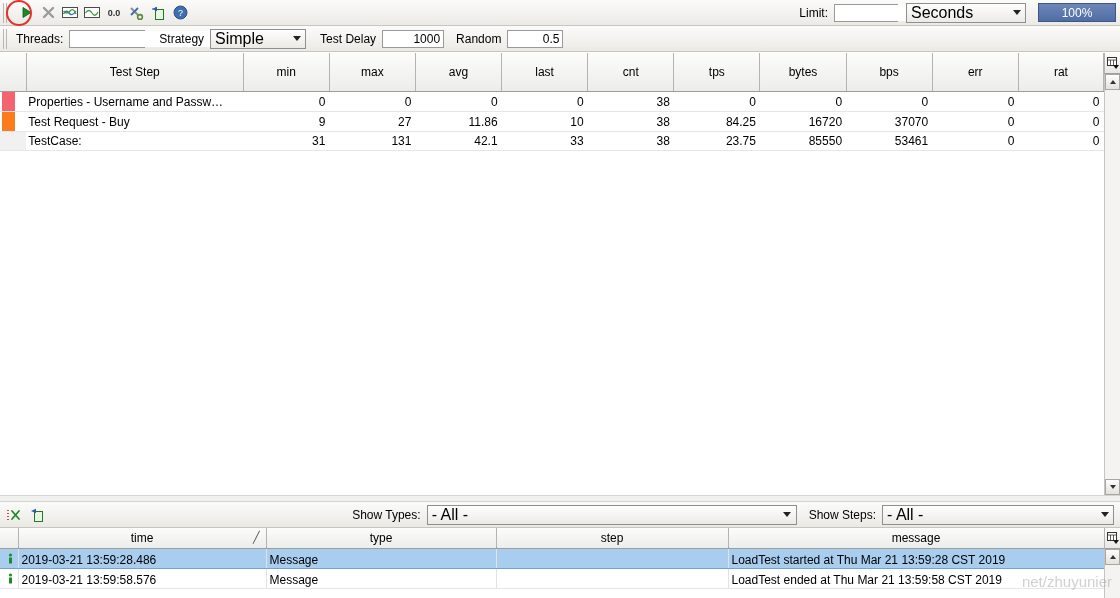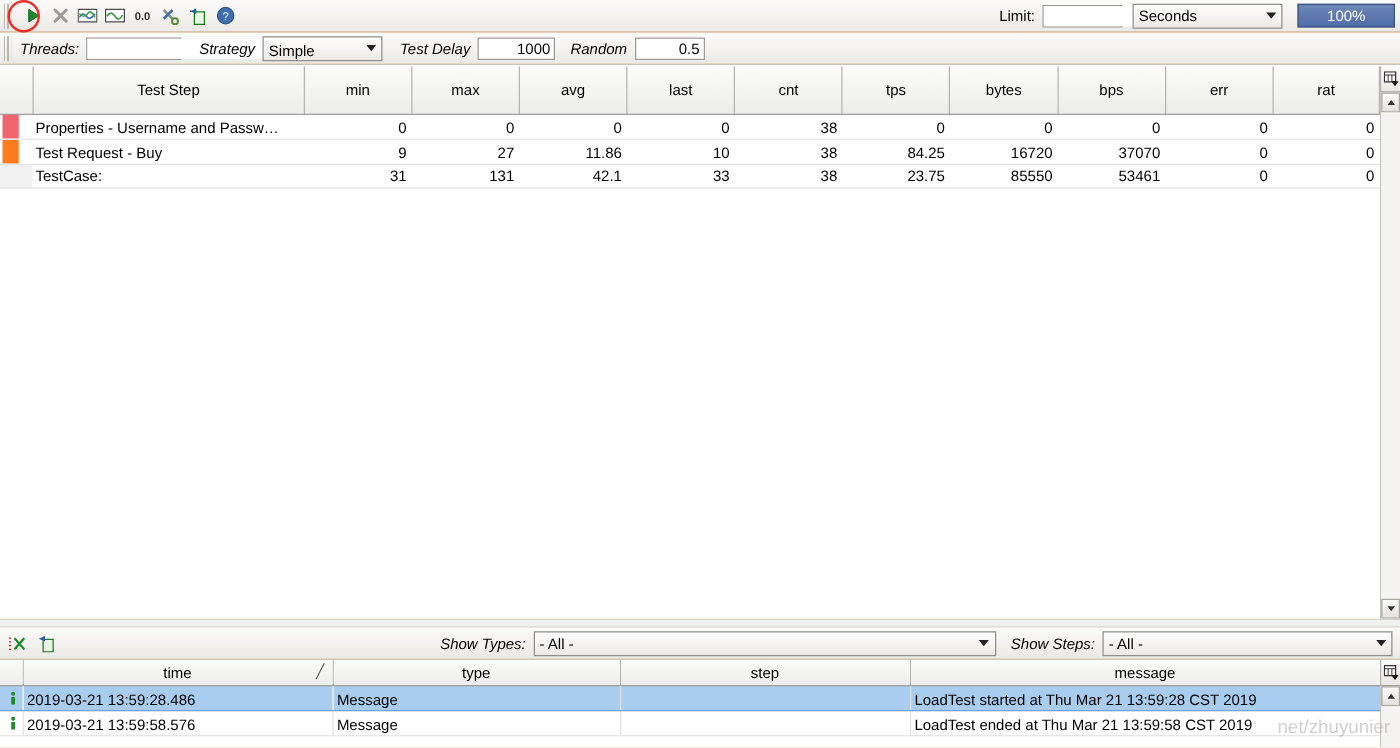--- a/index.html
+++ b/index.html
@@ -5,21 +5,21 @@
   * { box-sizing: border-box; }
   html, body {
     margin: 0; padding: 0;
     width: 1120px; height: 598px;
     overflow: hidden;
     background: #f0f0ef;
     font-family: "Liberation Sans", sans-serif;
     font-size: 12px;
     color: #000;
   }
-  #app { width: 1120px; height: 598px; position: relative; display: flex; flex-direction: column; background: #fdba74; }
+  #app { width: 1120px; height: 598px; position: relative; display: flex; flex-direction: column; background: #6d28d9; }
 
   
   .toolbar1 {
     height: 26px; min-height: 26px;
     display: flex; align-items: center;
     background: linear-gradient(#fbfbfa, #eceae6);
     border-bottom: 1px solid #c8c5bd;
     padding-left: 3px;
     position: relative;
   }
@@ -47,21 +47,21 @@
   }
   .spin-btns div:first-child { border-bottom: 1px solid #b5b3ad; }
   .tri-up { width:0;height:0;border-left:3px solid transparent;border-right:3px solid transparent;border-bottom:4px solid #333; }
   .tri-dn { width:0;height:0;border-left:3px solid transparent;border-right:3px solid transparent;border-top:4px solid #333; }
 
   
   .combo {
     height: 20px; border: 1px solid #8f8f8f; background: linear-gradient(#fefefe, #eceae6);
     display: inline-flex; align-items: center; padding-left: 4px; position: relative;
   }
-  .combo .cval { flex: 1; font-size: 12px; }
+  .combo .cval { flex: 1; font-size: 16px; }
   .combo .carrow {
     width: 17px; height: 100%; display: flex; align-items: center; justify-content: center;
   }
   .carrow i { width:0;height:0;border-left:4px solid transparent;border-right:4px solid transparent;border-top:5px solid #222; display:block;}
 
   .progress {
     width: 78px; height: 19px; margin-right: 4px;
     background: #5b77ab; border: 1px solid #3f5582;
     display: flex; align-items: center; justify-content: center;
     color: #fff; font-size: 12px;
@@ -69,21 +69,21 @@
   }
 
   
   .toolbar2 {
     height: 26px; min-height: 26px;
     display: flex; align-items: center;
     background: linear-gradient(#fbfbfa, #eceae6);
     border-bottom: 1px solid #c8c5bd;
     padding-left: 3px; gap: 0;
   }
-  .tlabel { font-size: 12px; margin: 0 6px 0 0; white-space: nowrap; font-style: italic; }
+  .tlabel { font-size: 12px; margin: 0 6px 0 0; white-space: nowrap; }
   .textfield {
     height: 18px; border: 1px solid #9a9a9a; background: #fff;
     text-align: right; padding: 0 3px; font-size: 12px;
     font-family: "Liberation Sans", sans-serif;
     display: flex; align-items: center; justify-content: flex-end;
   }
 
   
   .tablewrap { flex: 1; display: flex; flex-direction: column; background: #fff; overflow: hidden; border-top: 1px solid #fff; position: relative; }
   table.grid { border-collapse: collapse; table-layout: fixed; width: 1104px; }

